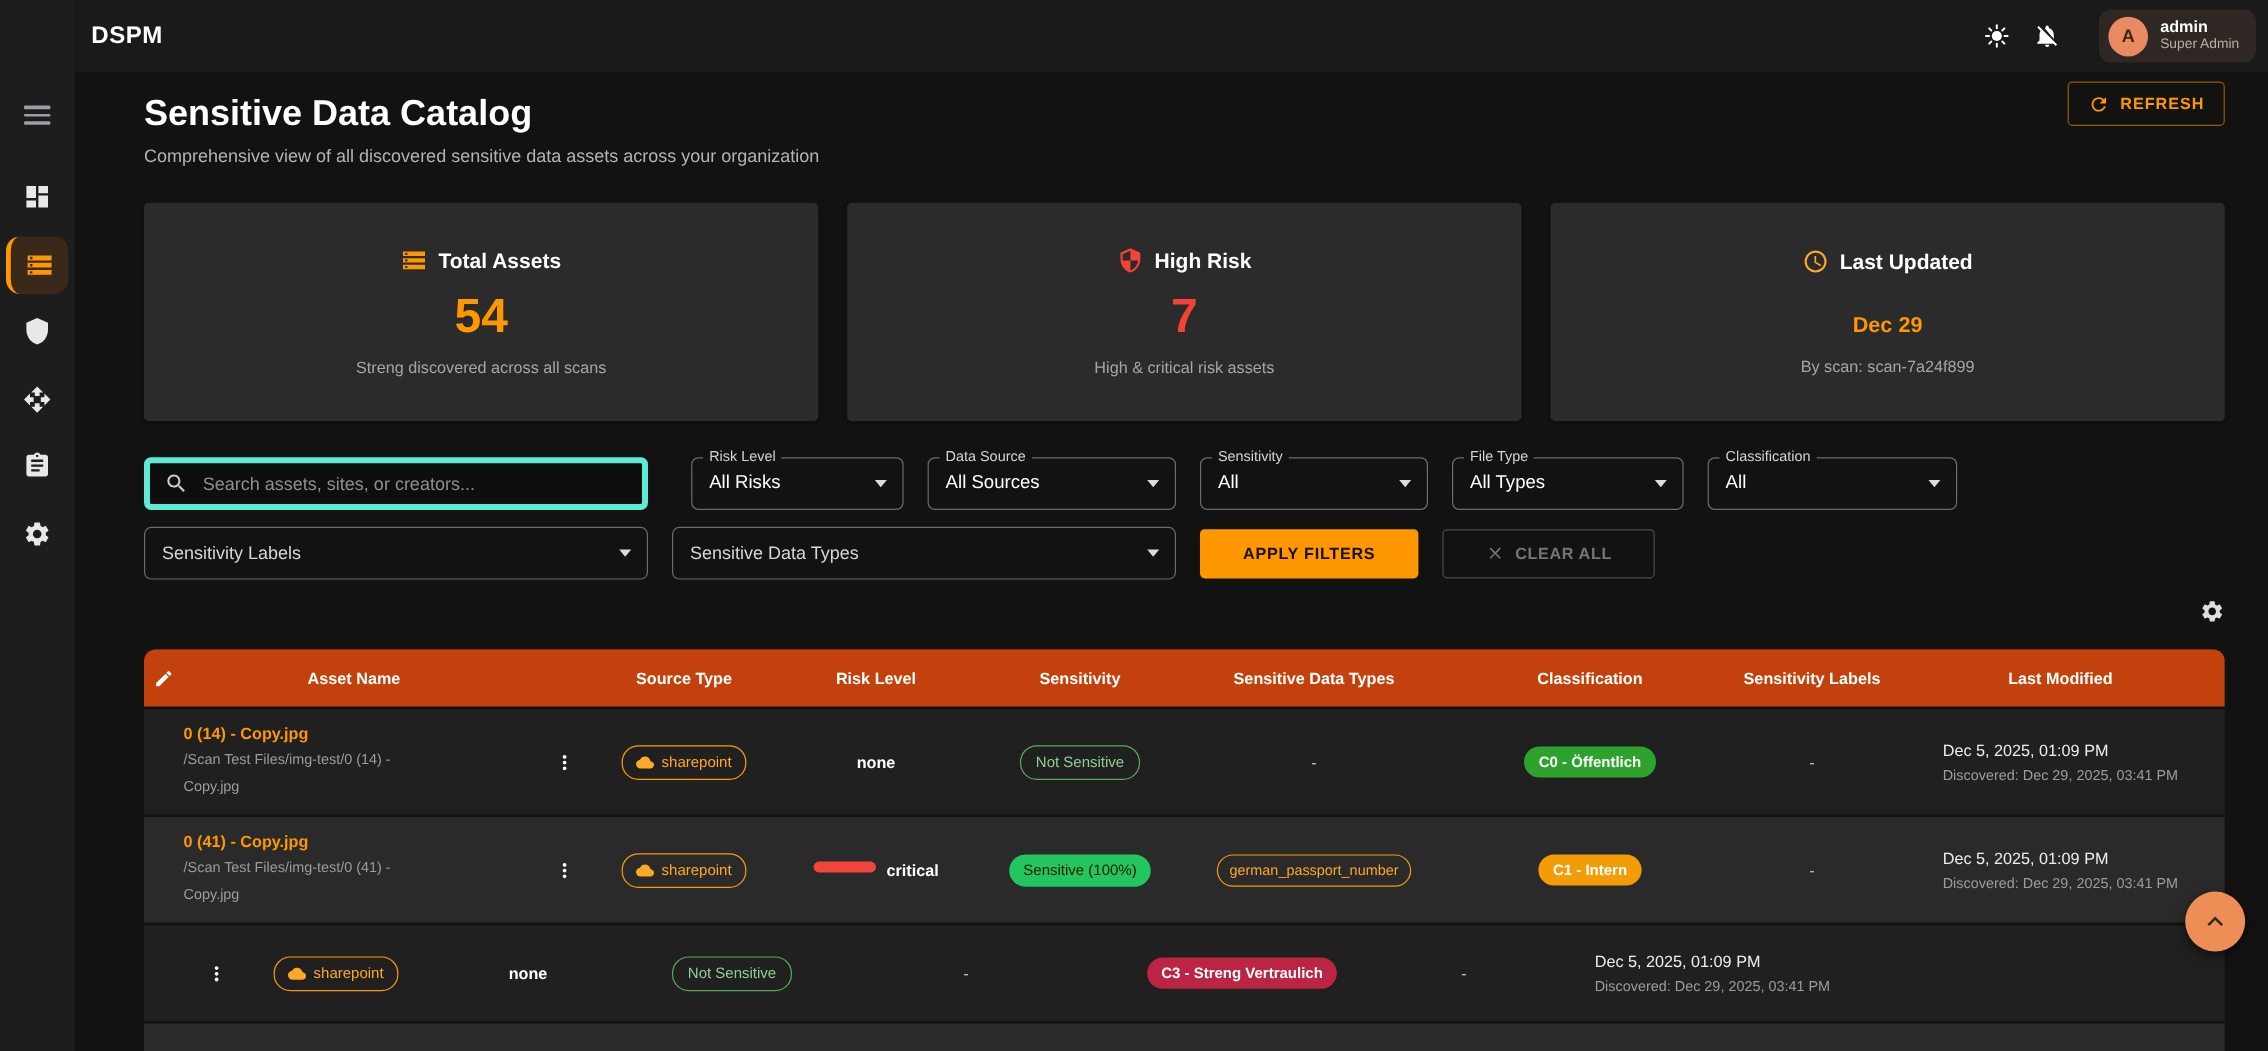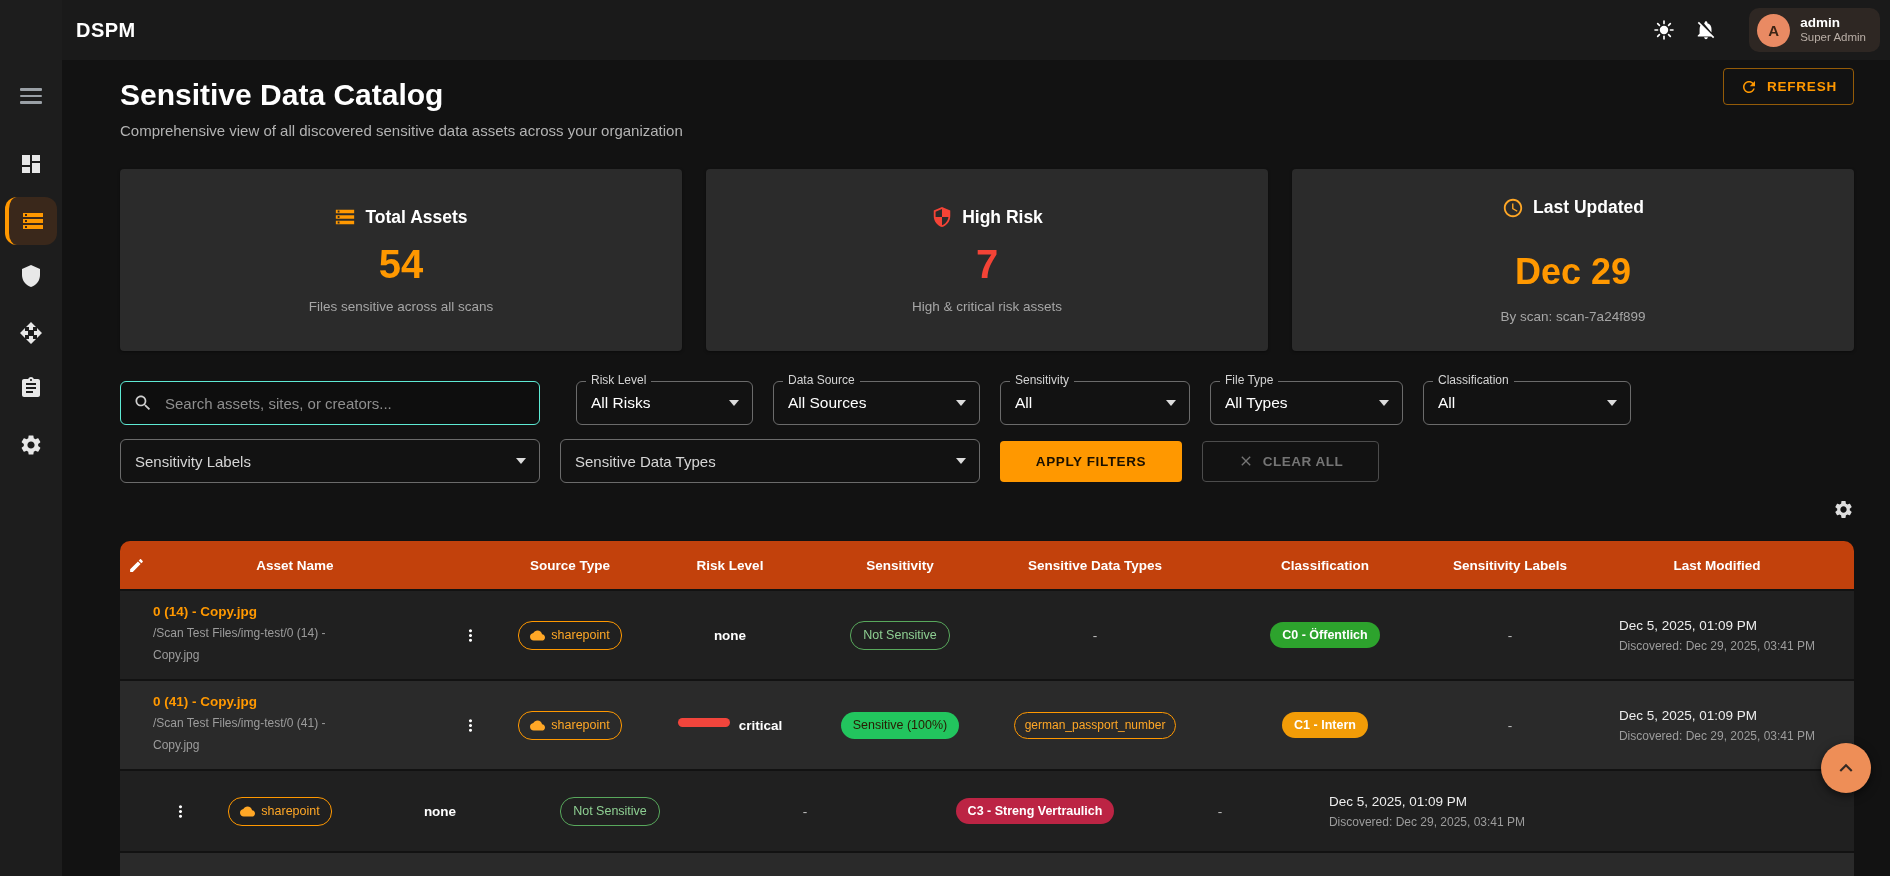--- a/index.html
+++ b/index.html
@@ -37,25 +37,25 @@
                gap:9px;padding:0 16px;border:1px solid rgba(255,152,0,.55);border-radius:4px;
                color:#ff9800;font-size:13.5px;font-weight:bold;letter-spacing:.8px;cursor:pointer;
                background:transparent;font-family:inherit}
   
   .stats-row{display:flex;gap:24px;margin-top:30px}
   .stat-card{flex:1;height:182px;background:#2b2b2b;border-radius:4px;display:flex;
              flex-direction:column;align-items:center;justify-content:center;
              box-shadow:0 1px 3px rgba(0,0,0,.4)}
   .stat-head{display:flex;align-items:center;gap:9px;color:#fff;font-size:17.5px;font-weight:bold}
   .stat-value{font-size:40px;font-weight:bold;margin:14px 0 12px}
-  .stat-value.small{font-size:36px;margin:32px 0 16px}
+  .stat-value.small{font-size:18px;margin:32px 0 16px}
   .stat-cap{color:#a6a6a6;font-size:13.5px}
   
   .filters-row1{display:flex;margin-top:30px;gap:20px}
-  .search-box{width:420px;height:44px;border:1px solid #5eead4;border-radius:6px;display:flex;
+  .search-box{width:420px;height:44px;border:5px solid #5eead4;border-radius:6px;display:flex;
               align-items:center;padding:0 12px;box-sizing:border-box;background:rgba(0,0,0,.2);
               margin-right:16px;color:#cfcfcf}
   .search-box input{flex:1;background:transparent;border:none;outline:none;color:#e6e6e6;
                     font-size:15px;margin-left:10px;font-family:inherit}
   .search-box input::placeholder{color:#8f8f8f}
   .fselect{position:relative;height:44px;border:1px solid #6b6b6b;border-radius:6px;display:flex;
            align-items:center;padding:0 14px;box-sizing:border-box;cursor:pointer}
   .flabel{position:absolute;top:-9px;left:9px;background:#121212;padding:0 5px;font-size:12px;color:#d4d4d4}
   .fvalue{color:#fff;font-size:15.5px}
   .select-arrow{position:absolute;right:13px;width:0;height:0;border-left:5.5px solid transparent;
@@ -212,21 +212,21 @@
       <div class="stat-card">
         <div class="stat-head">
           <span style="color: rgb(255, 152, 0);">
             <svg width="22" height="22" viewBox="0 0 24 24" fill="currentColor">
               <path d="M2 20h20v-4H2v4zm2-3h2v2H4v-2zM2 4v4h20V4H2zm4 3H4V5h2v2zm-4 7h20v-4H2v4zm2-3h2v2H4v-2z"></path>
             </svg>
           </span>
           <span>Total Assets</span>
         </div>
         <div class="stat-value" style="color: rgb(255, 152, 0);">54</div>
-        <div class="stat-cap">Files sensitive across all scans</div>
+        <div class="stat-cap">Streng discovered across all scans</div>
       </div>
       <div class="stat-card">
         <div class="stat-head">
           <span style="color: rgb(244, 67, 54);">
             <svg width="22" height="22" viewBox="0 0 24 24" fill="currentColor">
               <path d="M12 1L3 5v6c0 5.55 3.84 10.74 9 12 5.16-1.26 9-6.45 9-12V5l-9-4zm0 10.99h7c-.53 4.12-3.28 7.79-7 8.94V12H5V6.3l7-3.11v8.8z"></path>
             </svg>
           </span>
           <span>High Risk</span>
         </div>

